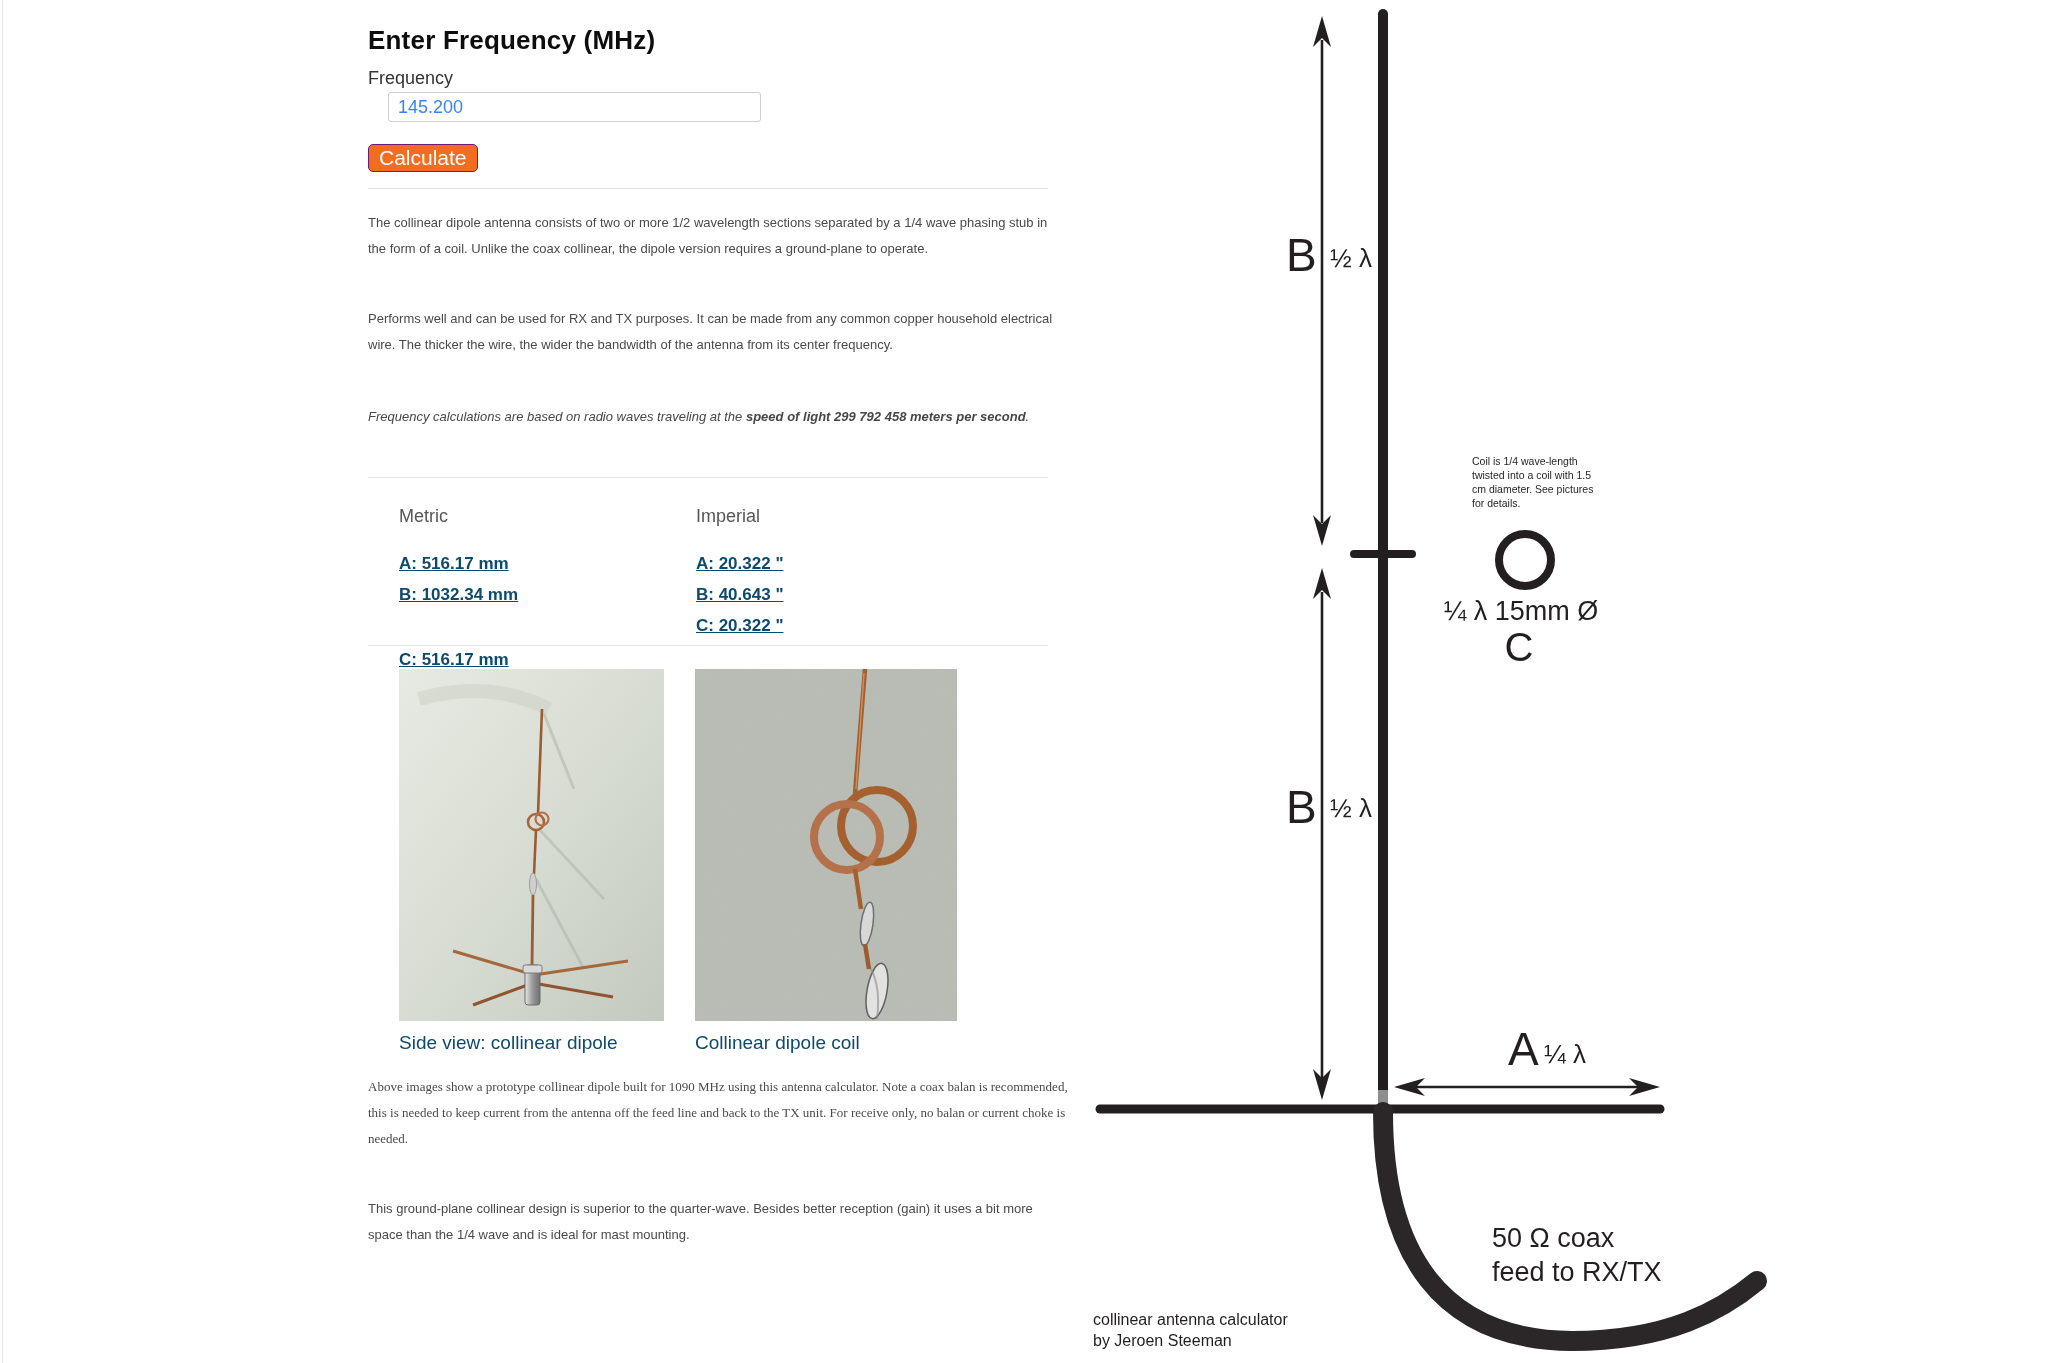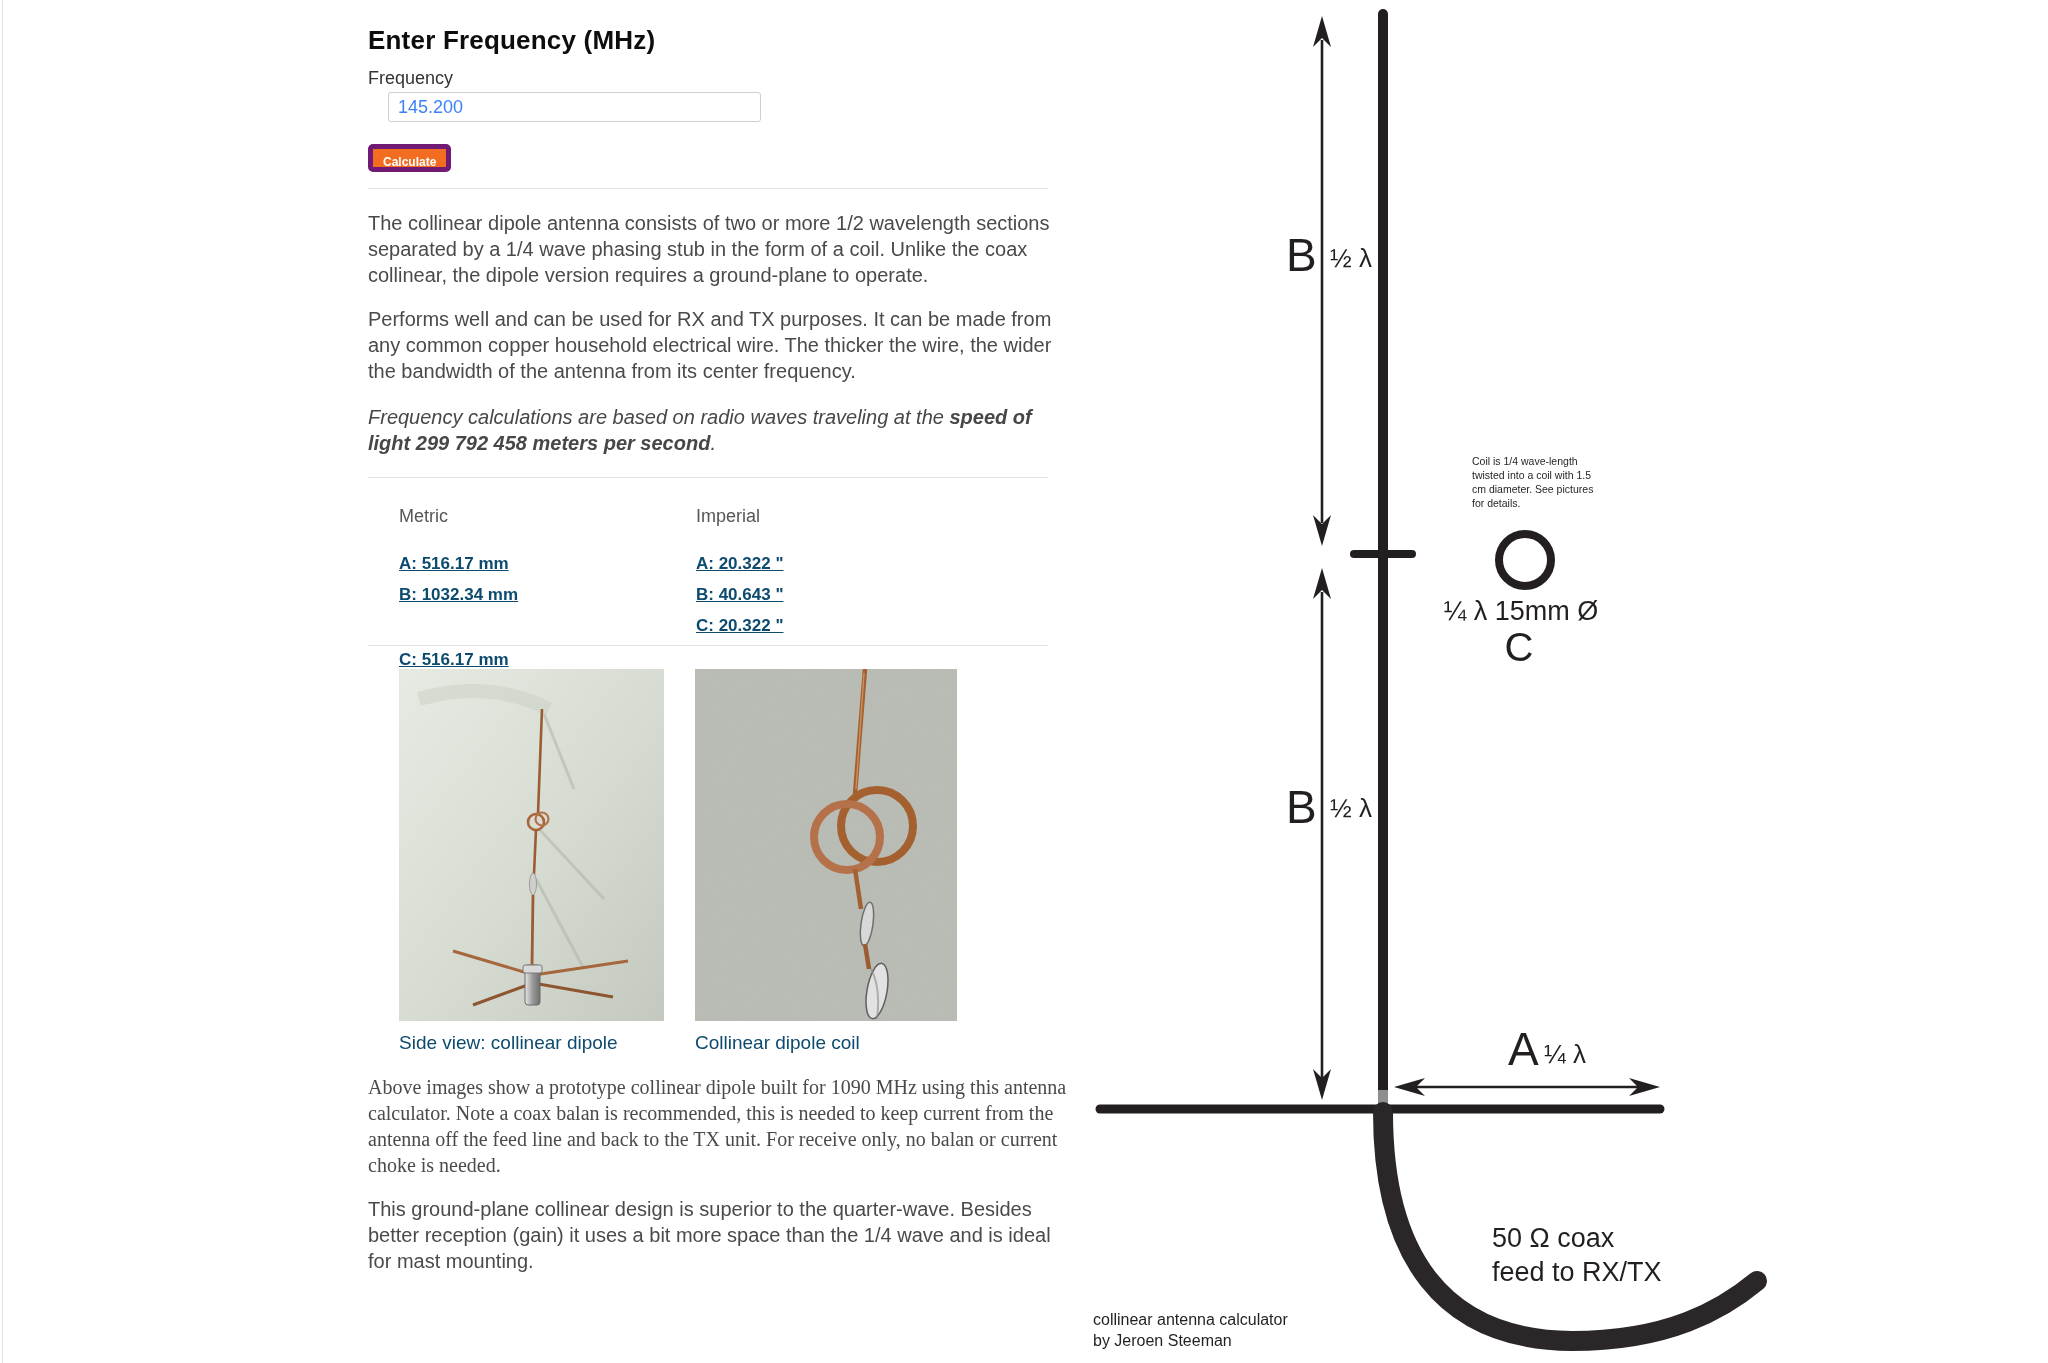--- a/index.html
+++ b/index.html
@@ -14,27 +14,27 @@
   .page-title{left:368px;top:8px;font-size:26px;font-weight:bold;color:#0d0d0d;letter-spacing:0.2px;}
   .field-label{left:368px;top:68px;font-size:18px;color:#333;}
   .freq-input{
     left:388px;top:92px;width:362px;height:28px;
     border:1px solid #cfcfcf;border-radius:3px;
     font-family:"Liberation Sans",sans-serif;font-size:18px;color:#3b82f6;
     padding:0 0 0 9px;outline:none;background:#fff;
   }
   .calc-btn{
     left:368px;top:144px;height:28px;
-    background:#f36d21;border:5px solid #701a75;border-radius:5px;
-    color:#ffffff;font-weight:bold;font-size:12px;
+    background:#f36d21;border:1px solid #701a75;border-radius:5px;
+    color:#ffffff;font-weight:normal;font-size:21px;
     font-family:"Liberation Sans",sans-serif;
     padding:0 10px;cursor:pointer;line-height:26px;
   }
   .hr{left:368px;width:680px;height:1px;background:#e3e3e3;}
-  .para{left:368px;width:700px;font-size:20px;line-height:26px;color:#4a4a4a;}
+  .para{left:368px;width:700px;font-size:13px;line-height:26px;color:#4a4a4a;}
   .note{font-style:italic;color:#474747;}
   .note b{font-weight:bold;}
   .tbl-head{font-size:18px;color:#565656;}
   .tbl-val{font-size:17px;font-weight:bold;color:#0c4a6e;text-decoration:underline;}
   .caption{font-size:19px;color:#0c4a6e;}
   .photo{border:0;display:block;}
   svg text{font-family:"Liberation Sans",sans-serif;}
 </style>
 </head>
 <body>

